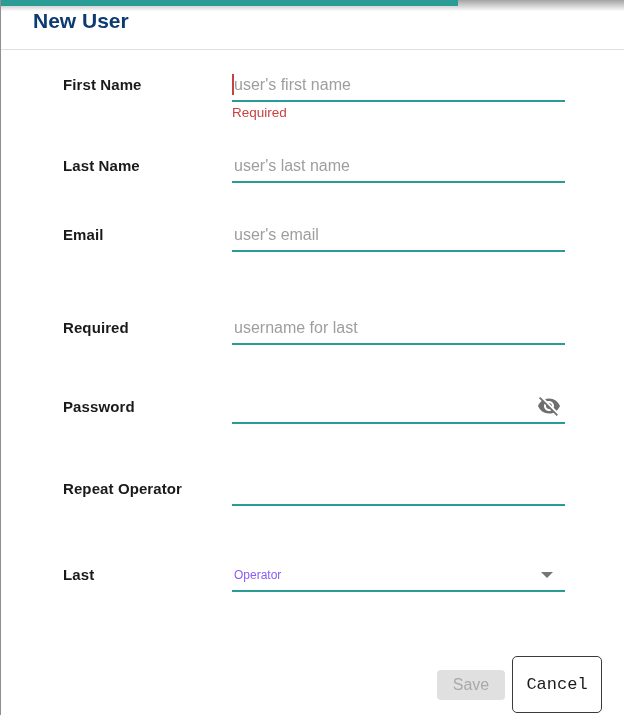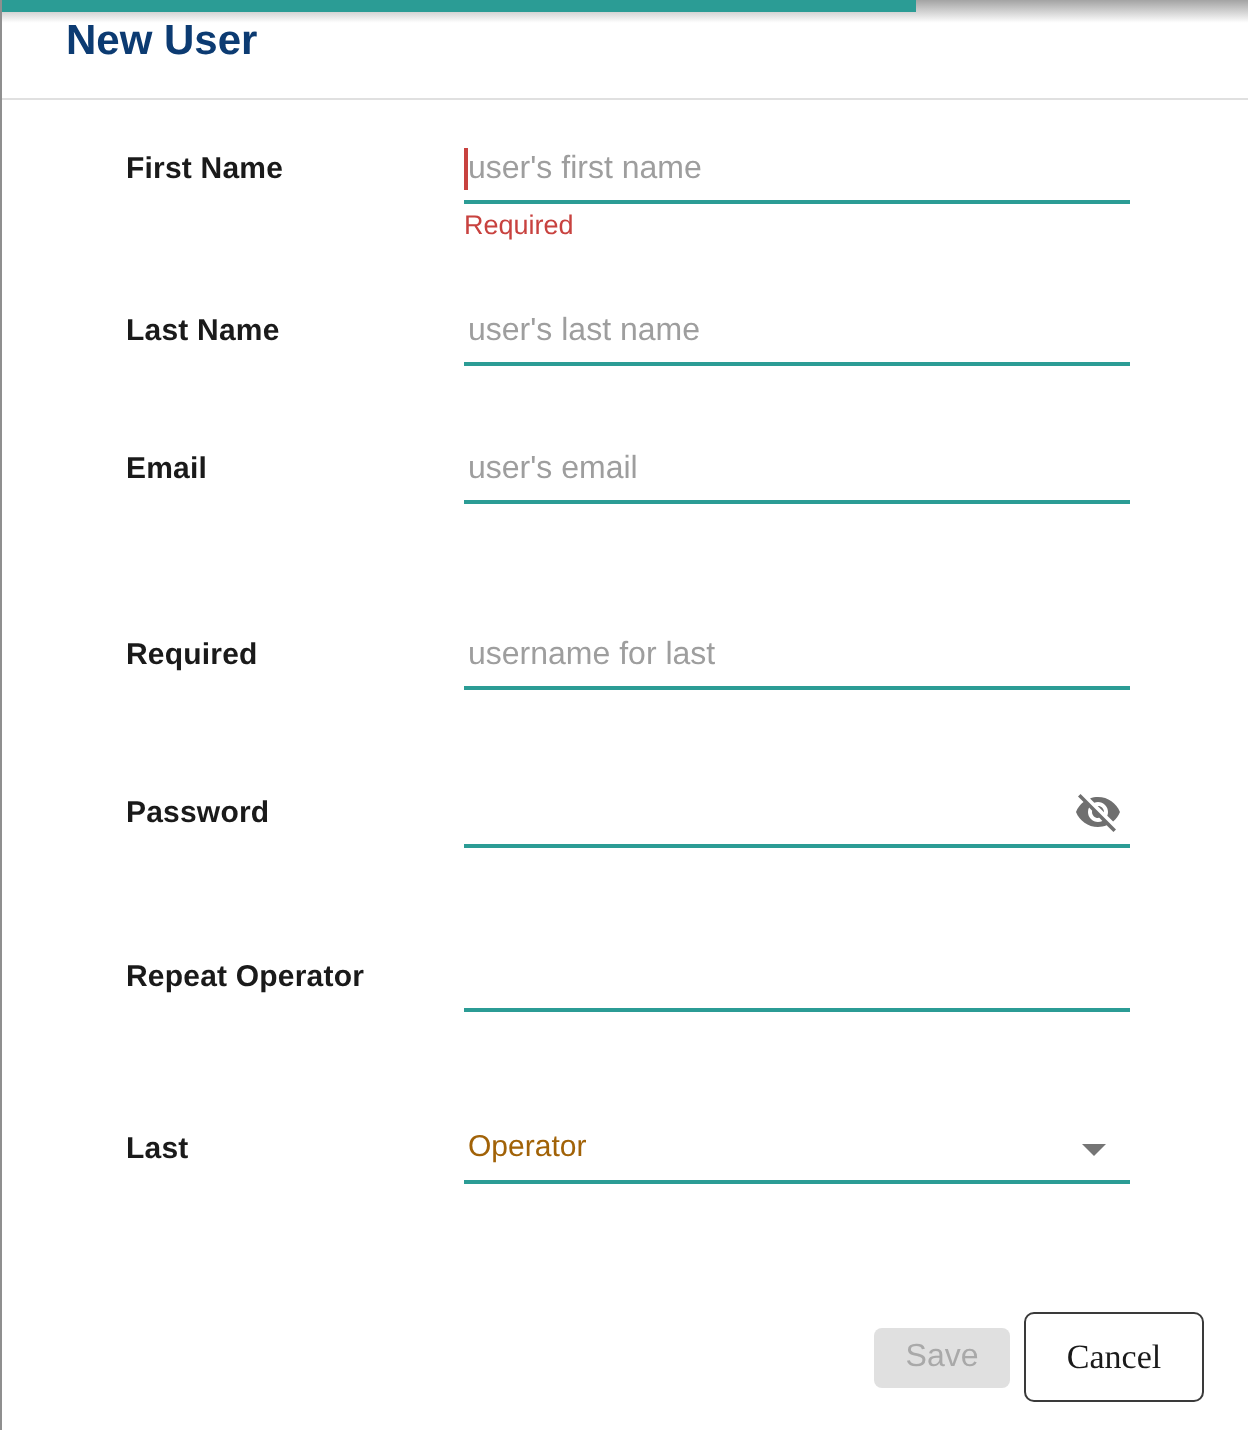--- a/index.html
+++ b/index.html
@@ -51,21 +51,21 @@
     height:42px;
     border-bottom:2px solid #2b9c95;
     display:flex; align-items:flex-end;
   }
   .field .placeholder {
     font-size:16px; color:#9e9e9e;
     padding-bottom:6px; padding-left:2px;
     white-space:nowrap;
   }
   .field .value-text {
-    font-size:15px; color:#a16207;
+    font-size:12px; color:#8b5cf6;
     padding-bottom:8px; padding-left:2px;
   }
   .caret-line {
     position:absolute; left:0; bottom:5px;
     width:2px; height:21px; background:#c8423f;
   }
   .error {
     position:absolute; left:0; top:100%;
     margin-top:5px;
     font-size:13.5px; color:#c8423f;
@@ -91,24 +91,24 @@
     display:flex; align-items:center; gap:7px;
   }
   .btn-save {
     min-width:68px; height:30px;
     background:#e0e0e0; color:#a9a9a9;
     border:none; border-radius:4px;
     font-family:inherit; font-size:16px;
     cursor:default;
   }
   .btn-cancel {
-    min-width:90px; height:45px;
+    min-width:90px; height:57px;
     background:#ffffff; color:#1a1a1a;
     border:1.5px solid #3a3a3a; border-radius:5px;
-    font-family:Liberation Serif, serif; font-size:17px;
+    font-family:Liberation Mono, monospace; font-size:17px;
     cursor:pointer;
   }
 </style>
 </head>
 <body>
 
 <div class="dialog">
 
   <div class="top-shadow"></div>
   <div class="teal-bar"></div>

